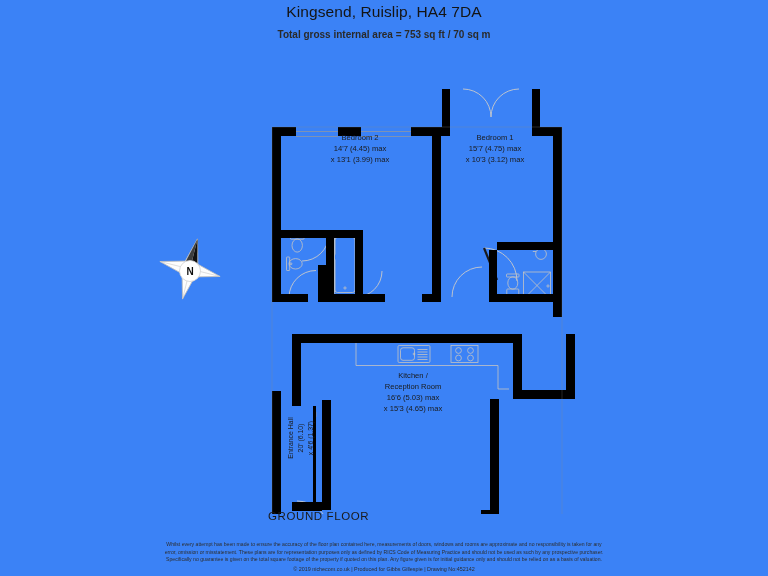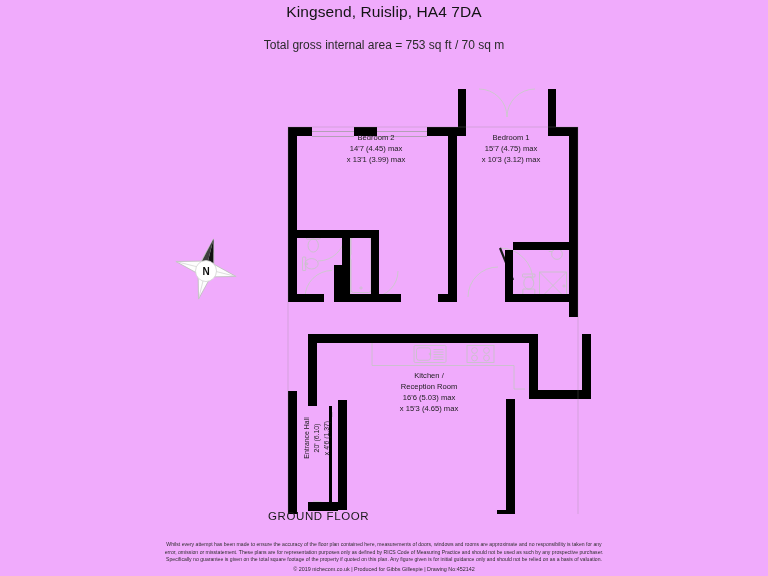--- a/index.html
+++ b/index.html
@@ -8,47 +8,47 @@
     width: 768px; height: 576px;
     background: #ffffff;
     font-family: "Liberation Sans", sans-serif;
     color: #1a1a1a;
     overflow: hidden;
   }
   #page {
     position: relative;
     width: 768px;
     height: 576px;
-    background: #f0abfc;
+    background: #3b82f6;
   }
   
   #header {
     position: absolute;
     top: 0; left: 0; right: 0;
     text-align: center;
     padding-top: 2px;
   }
   #title {
     font-size: 15.5px;
     font-weight: 400;
     letter-spacing: 0.1px;
     color: #141414;
     line-height: 19px;
   }
   #subtitle {
-    font-size: 12px;
-    font-weight: 400;
+    font-size: 10px;
+    font-weight: 700;
     color: #2a2a2a;
     line-height: 12px;
-    margin-top: 18px;
+    margin-top: 8px;
   }
   
   #plan-wrap {
     position: absolute;
-    top: 34px; left: 16px;
+    top: 34px; left: 0;
     width: 656px; height: 480px;
   }
   #plan-svg { display: block; }
   
   #floor-label {
     position: absolute;
     left: 268px;
     top: 510px;
     font-size: 11.5px;
     letter-spacing: 0.6px;

